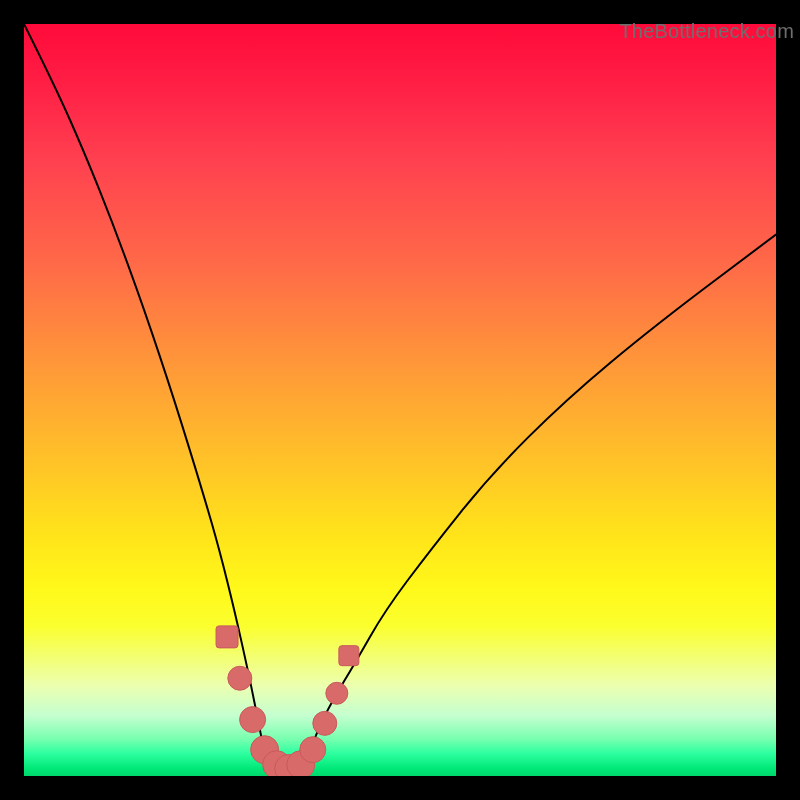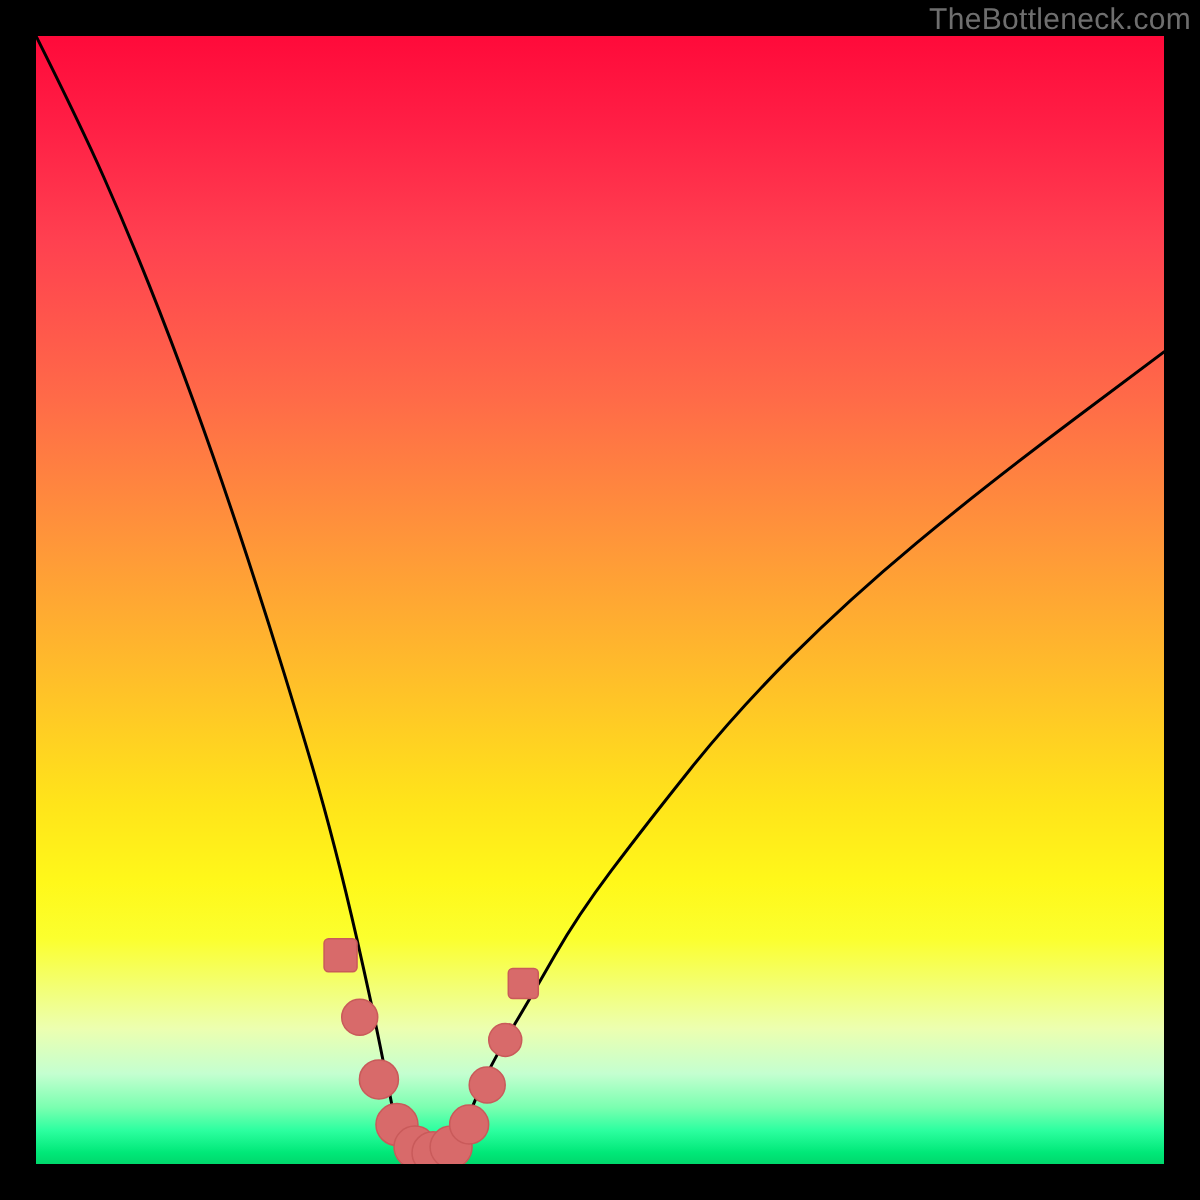--- a/index.html
+++ b/index.html
@@ -36,21 +36,21 @@
       #ecffb0 88%,
       #c4ffd0 92%,
       #7affb0 95%,
       #2dffa0 97%,
       #00e878 99%,
       #00d86c 100%
     );
   }
   .watermark {
     position: absolute;
-    top: 2px;
+    top: 20px;
     right: 6px;
     color: #6e6e6e;
     font-size: 20px;
     font-weight: 500;
     letter-spacing: 0.2px;
   }
   svg.curves {
     position: absolute;
     left: 0; top: 0;
     width: 752px;

